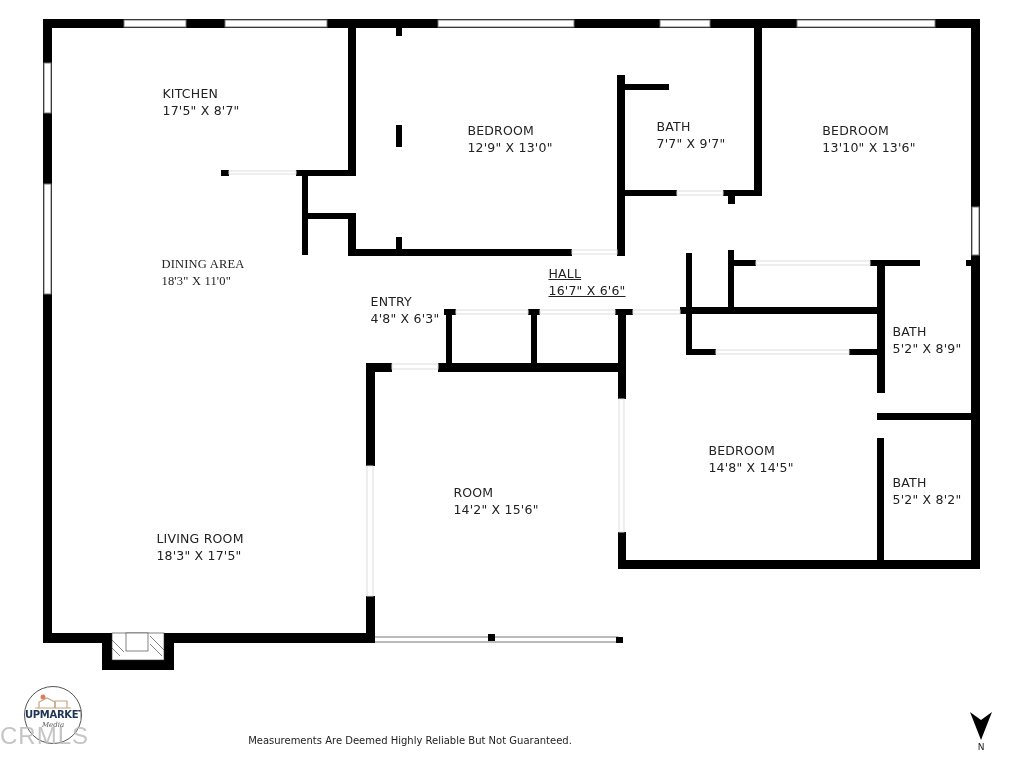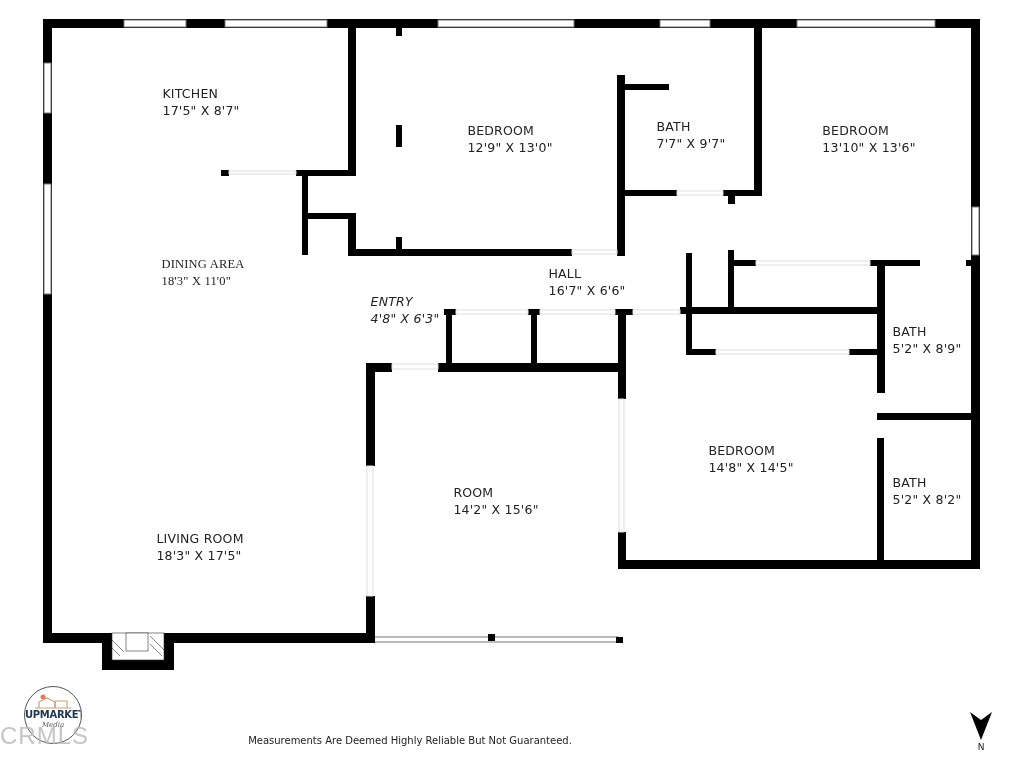--- a/index.html
+++ b/index.html
@@ -139,25 +139,25 @@
   <span class="dims">7'7" X 9'7"</span>
 </div>
 <div class="label" style="left:869px; top:122px;">
   <span class="name">BEDROOM</span>
   <span class="dims">13'10" X 13'6"</span>
 </div>
 <div class="label" style="left:203px; top:256px;font-family:Liberation Serif, serif;">
   <span class="name">DINING AREA</span>
   <span class="dims">18'3" X 11'0"</span>
 </div>
-<div class="label" style="left:587px; top:265px;">
+<div class="label" style="left:587px; top:265px;text-decoration:underline;">
   <span class="name">HALL</span>
   <span class="dims">16'7" X 6'6"</span>
 </div>
-<div class="label" style="left:405px; top:293px;font-style:italic;">
+<div class="label" style="left:405px; top:293px;">
   <span class="name">ENTRY</span>
   <span class="dims">4'8" X 6'3"</span>
 </div>
 <div class="label" style="left:927px; top:323px;">
   <span class="name">BATH</span>
   <span class="dims">5'2" X 8'9"</span>
 </div>
 <div class="label" style="left:751px; top:442px;">
   <span class="name">BEDROOM</span>
   <span class="dims">14'8" X 14'5"</span>

